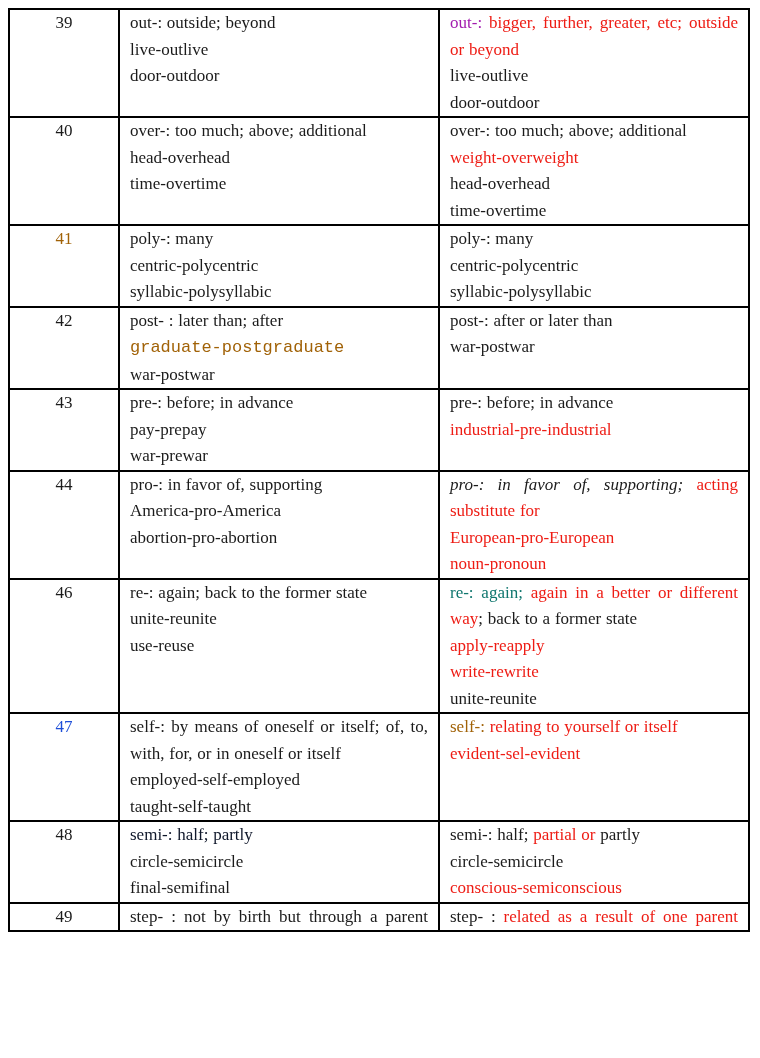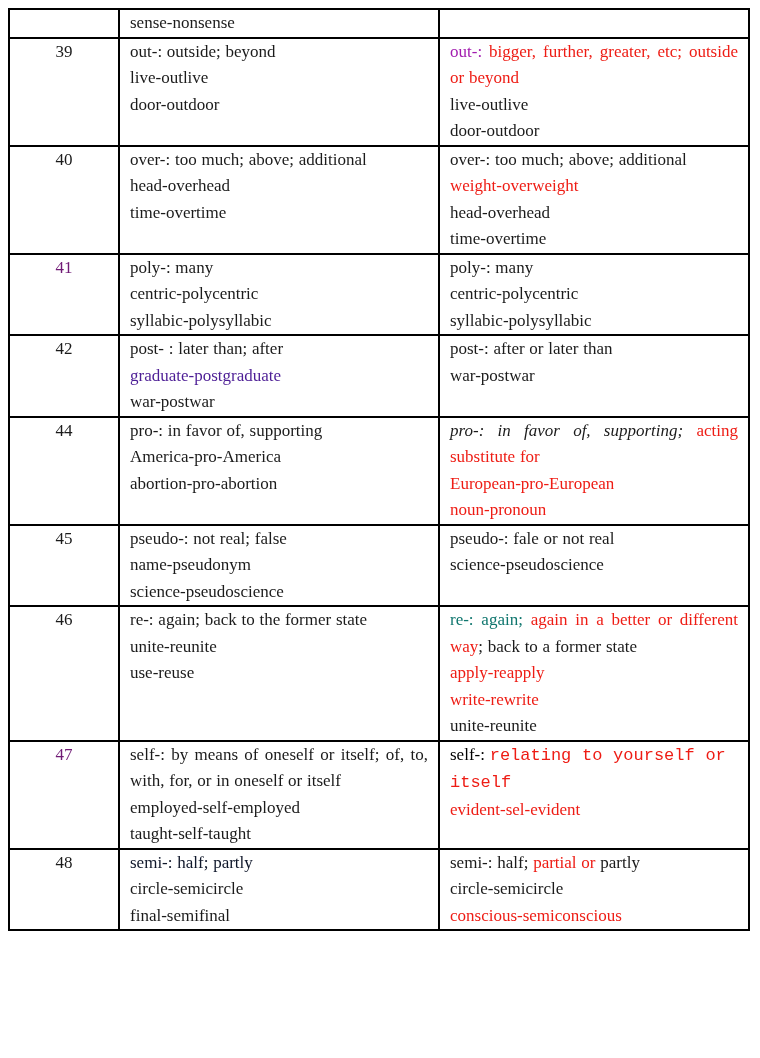--- a/index.html
+++ b/index.html
@@ -50,27 +50,20 @@
 
 <div class="page">
   <table class="prefix-table">
     <colgroup>
       <col style="width:110px">
       <col style="width:320px">
       <col style="width:310px">
     </colgroup>
     <tbody>
         <tr>
-          <td class="num" style="color: rgb(27, 27, 27);"></td>
-          <td>
-            <p><span style="color: rgb(27, 27, 27);">sense-nonsense</span></p>
-          </td>
-          <td></td>
-        </tr>
-        <tr>
           <td class="num" style="color: rgb(27, 27, 27);">39</td>
           <td>
             <p><span style="color: rgb(27, 27, 27);">out-: outside; beyond</span></p>
             <p><span style="color: rgb(27, 27, 27);">live-outlive</span></p>
             <p><span style="color: rgb(27, 27, 27);">door-outdoor</span></p>
           </td>
           <td>
             <p class="just"><span style="color: #a21caf;">out-: </span><span style="color: rgb(238, 28, 20);">bigger, further, greater, etc; outside or beyond</span></p>
             <p><span style="color: rgb(27, 27, 27);">live-outlive</span></p>
             <p><span style="color: rgb(27, 27, 27);">door-outdoor</span></p>
@@ -84,103 +77,112 @@
             <p><span style="color: rgb(27, 27, 27);">time-overtime</span></p>
           </td>
           <td>
             <p><span style="color: rgb(27, 27, 27);">over-: too much; above; additional</span></p>
             <p><span style="color: rgb(238, 28, 20);">weight-overweight</span></p>
             <p><span style="color: rgb(27, 27, 27);">head-overhead</span></p>
             <p><span style="color: rgb(27, 27, 27);">time-overtime</span></p>
           </td>
         </tr>
         <tr>
-          <td class="num" style="color: #701a75;">41</td>
+          <td class="num" style="color: #a16207;">41</td>
           <td>
             <p><span style="color: rgb(27, 27, 27);">poly-: many</span></p>
             <p><span style="color: rgb(27, 27, 27);">centric-polycentric</span></p>
             <p><span style="color: rgb(27, 27, 27);">syllabic-polysyllabic</span></p>
           </td>
           <td>
             <p><span style="color: rgb(27, 27, 27);">poly-: many</span></p>
             <p><span style="color: rgb(27, 27, 27);">centric-polycentric</span></p>
             <p><span style="color: rgb(27, 27, 27);">syllabic-polysyllabic</span></p>
           </td>
         </tr>
         <tr>
           <td class="num" style="color: rgb(27, 27, 27);">42</td>
           <td>
             <p><span style="color: rgb(27, 27, 27);">post- : later than; after</span></p>
-            <p><span style="color: #4c1d95;">graduate-postgraduate</span></p>
+            <p><span style="color: #a16207; font-family: Liberation Mono, monospace;">graduate-postgraduate</span></p>
             <p><span style="color: rgb(27, 27, 27);">war-postwar</span></p>
           </td>
           <td>
             <p><span style="color: rgb(27, 27, 27);">post-: after or later than</span></p>
             <p><span style="color: rgb(27, 27, 27);">war-postwar</span></p>
+          </td>
+        </tr>
+        <tr>
+          <td class="num" style="color: rgb(27, 27, 27);">43</td>
+          <td>
+            <p><span style="color: rgb(27, 27, 27);">pre-: before; in advance</span></p>
+            <p><span style="color: rgb(27, 27, 27);">pay-prepay</span></p>
+            <p><span style="color: rgb(27, 27, 27);">war-prewar</span></p>
+          </td>
+          <td>
+            <p><span style="color: rgb(27, 27, 27);">pre-: before; in advance</span></p>
+            <p><span style="color: rgb(238, 28, 20);">industrial-pre-industrial</span></p>
           </td>
         </tr>
         <tr>
           <td class="num" style="color: rgb(27, 27, 27);">44</td>
           <td>
             <p><span style="color: rgb(27, 27, 27);">pro-: in favor of, supporting</span></p>
             <p><span style="color: rgb(27, 27, 27);">America-pro-America</span></p>
             <p><span style="color: rgb(27, 27, 27);">abortion-pro-abortion</span></p>
           </td>
           <td>
             <p class="just"><span style="color: rgb(27, 27, 27); font-style: italic;">pro-: in favor of, supporting; </span><span style="color: rgb(238, 28, 20);">acting substitute for</span></p>
             <p><span style="color: rgb(238, 28, 20);">European-pro-European</span></p>
             <p><span style="color: rgb(238, 28, 20); text-align: center;">noun-pronoun</span></p>
-          </td>
-        </tr>
-        <tr>
-          <td class="num" style="color: rgb(27, 27, 27);">45</td>
-          <td>
-            <p><span style="color: rgb(27, 27, 27);">pseudo-: not real; false</span></p>
-            <p><span style="color: rgb(27, 27, 27);">name-pseudonym</span></p>
-            <p><span style="color: rgb(27, 27, 27);">science-pseudoscience</span></p>
-          </td>
-          <td>
-            <p><span style="color: rgb(27, 27, 27);">pseudo-: fale or not real</span></p>
-            <p><span style="color: rgb(27, 27, 27);">science-pseudoscience</span></p>
           </td>
         </tr>
         <tr>
           <td class="num" style="color: rgb(27, 27, 27);">46</td>
           <td>
             <p><span style="color: rgb(27, 27, 27);">re-: again; back to the former state</span></p>
             <p><span style="color: rgb(27, 27, 27);">unite-reunite</span></p>
             <p><span style="color: rgb(27, 27, 27);">use-reuse</span></p>
           </td>
           <td>
             <p class="just"><span style="color: #0f766e;">re-: again; </span><span style="color: rgb(238, 28, 20);">again in a better or different way</span><span style="color: rgb(27, 27, 27);">; back to a former state</span></p>
             <p><span style="color: rgb(238, 28, 20);">apply-reapply</span></p>
             <p><span style="color: rgb(238, 28, 20);">write-rewrite</span></p>
             <p><span style="color: rgb(27, 27, 27);">unite-reunite</span></p>
           </td>
         </tr>
         <tr>
-          <td class="num" style="color: #701a75;">47</td>
+          <td class="num" style="color: #1d4ed8;">47</td>
           <td>
             <p class="just"><span style="color: rgb(27, 27, 27);">self-: by means of oneself or itself; of, to, with, for, or in oneself or itself</span></p>
             <p><span style="color: rgb(27, 27, 27);">employed-self-employed</span></p>
             <p><span style="color: rgb(27, 27, 27);">taught-self-taught</span></p>
           </td>
           <td>
-            <p><span style="color: #000000; text-align: right;">self-: </span><span style="color: rgb(238, 28, 20); font-family: Liberation Mono, monospace;">relating to yourself or itself</span></p>
+            <p><span style="color: #a16207; text-align: right;">self-: </span><span style="color: rgb(238, 28, 20);">relating to yourself or itself</span></p>
             <p><span style="color: rgb(238, 28, 20); text-align: center;">evident-sel-evident</span></p>
           </td>
         </tr>
         <tr>
           <td class="num" style="color: rgb(27, 27, 27); margin-top: 36px;">48</td>
           <td>
             <p><span style="color: #0f172a;">semi-: half; partly</span></p>
             <p><span style="color: rgb(27, 27, 27);">circle-semicircle</span></p>
             <p><span style="color: rgb(27, 27, 27);">final-semifinal</span></p>
           </td>
           <td>
             <p><span style="color: rgb(27, 27, 27);">semi-: half; </span><span style="color: rgb(238, 28, 20);">partial or </span><span style="color: rgb(27, 27, 27);">partly</span></p>
             <p><span style="color: rgb(27, 27, 27);">circle-semicircle</span></p>
             <p><span style="color: rgb(238, 28, 20);">conscious-semiconscious</span></p>
           </td>
         </tr>
+        <tr>
+          <td class="num" style="color: rgb(27, 27, 27);">49</td>
+          <td>
+            <p class="stretch"><span style="color: rgb(27, 27, 27);">step- : not by birth but through a parent</span></p>
+          </td>
+          <td>
+            <p class="stretch"><span style="color: rgb(27, 27, 27);">step- : </span><span style="color: rgb(238, 28, 20);">related as a result of one parent</span></p>
+          </td>
+        </tr>
       </tbody>
   </table>
 </div>
 
 </body></html>

